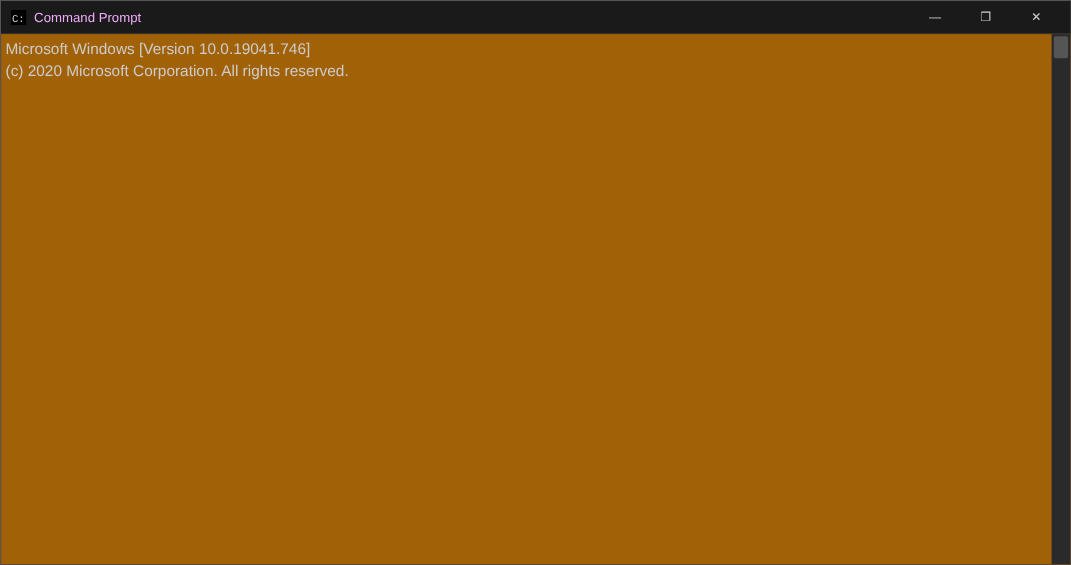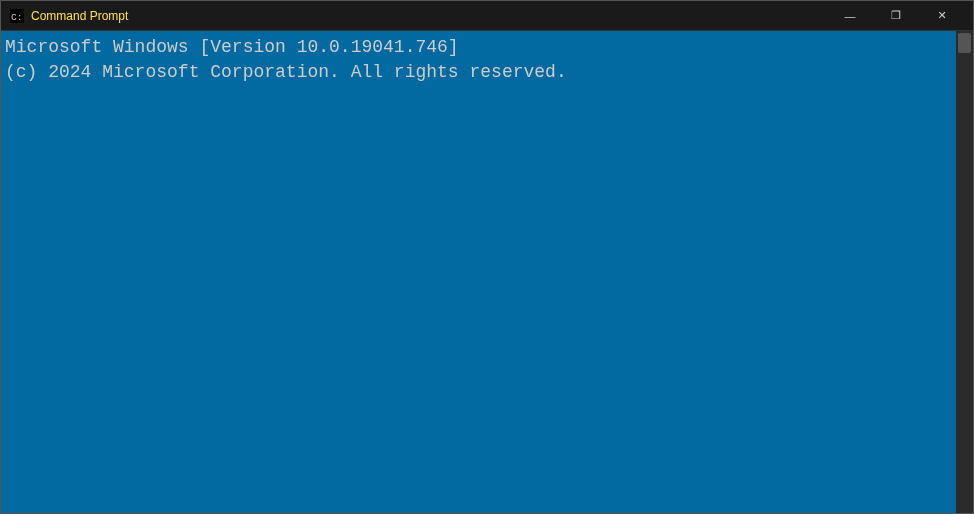--- a/index.html
+++ b/index.html
@@ -44,21 +44,21 @@
       justify-content: center;
     }
 
     .titlebar-icon svg {
       width: 14px;
       height: 14px;
     }
 
     .titlebar-title {
       flex: 1;
-      color: #fde047;
+      color: #f0abfc;
       font-size: 12px;
       font-family: 'Segoe UI', Arial, sans-serif;
       font-weight: 400;
     }
 
     .titlebar-controls {
       display: flex;
       align-items: center;
       gap: 0;
     }
@@ -72,24 +72,24 @@
       background: transparent;
       border: none;
       cursor: pointer;
       color: #cccccc;
       font-size: 11px;
       font-family: 'Segoe UI', Arial, sans-serif;
     }
 
     .terminal-body {
       flex: 1;
-      background: #0369a1;
+      background: #a16207;
       color: #cccccc;
-      font-family: Liberation Mono, monospace;
-      font-size: 18px;
+      font-family: Liberation Sans, sans-serif;
+      font-size: 14px;
       line-height: 1.4;
       padding: 4px 4px;
       overflow: hidden;
       position: relative;
     }
 
     .terminal-content {
       position: relative;
       height: 100%;
     }
@@ -135,20 +135,20 @@
     <div class="titlebar-controls">
       <button class="titlebar-btn">—</button>
       <button class="titlebar-btn">❐</button>
       <button class="titlebar-btn close">✕</button>
     </div>
   </div>
 
   <div class="terminal-body">
     <div class="terminal-content">
       <div class="terminal-line" id="line0">Microsoft Windows [Version 10.0.19041.746]</div>
-      <div class="terminal-line" id="line1">(c) 2024 Microsoft Corporation. All rights reserved.</div>
+      <div class="terminal-line" id="line1">(c) 2020 Microsoft Corporation. All rights reserved.</div>
       <div class="terminal-line" id="line2"></div>
     </div>
     <div class="scrollbar">
       <div class="scrollbar-thumb"></div>
     </div>
   </div>
 </div>
 
 </body></html>

